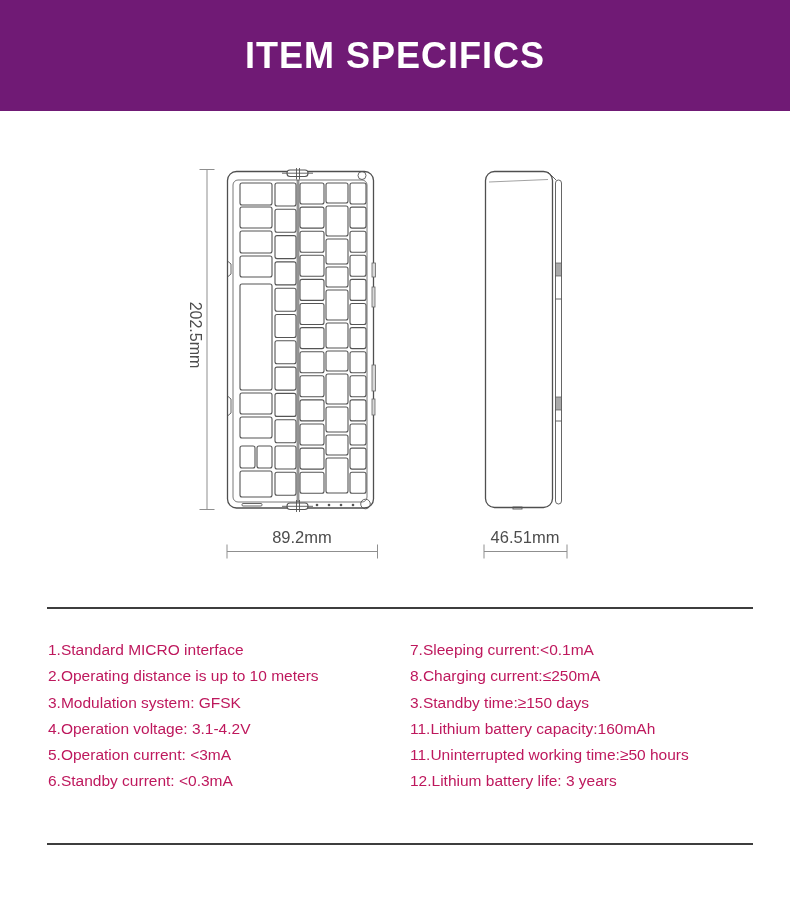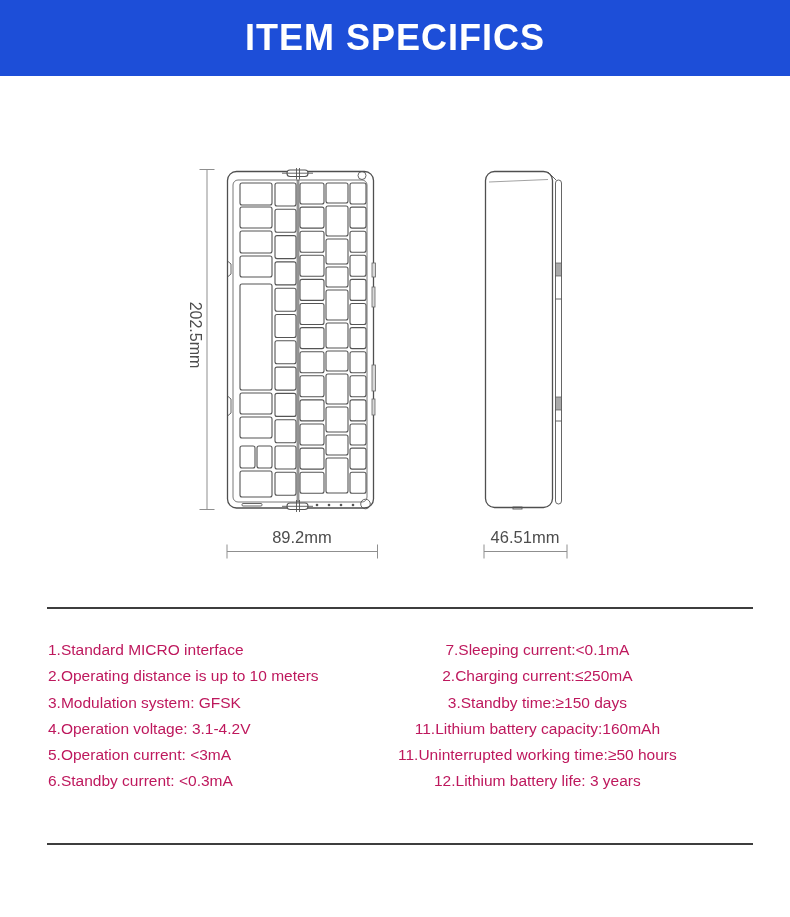--- a/index.html
+++ b/index.html
@@ -1,22 +1,22 @@
 <!DOCTYPE html>
 <html><head>
 <meta charset="utf-8">
 <style>
   html,body{margin:0;padding:0;}
   body{
     width:790px;height:917px;position:relative;overflow:hidden;
     background:#ffffff;font-family:"Liberation Sans",sans-serif;
   }
   .header{
-    position:absolute;left:0;top:0;width:790px;height:76px;
-    background:#1d4ed8;display:flex;align-items:center;justify-content:center;
+    position:absolute;left:0;top:0;width:790px;height:111px;
+    background:#701a75;display:flex;align-items:center;justify-content:center;
   }
   .header .title{
     color:#ffffff;font-size:36px;font-weight:bold;letter-spacing:1px;
     font-family:"Liberation Sans",sans-serif;
   }
   .figure{position:absolute;left:0;top:130px;width:790px;height:470px;}
   
   .case{fill:#ffffff;stroke:#4f4f4f;stroke-width:1.3;}
   .inner{fill:none;stroke:#6a6a6a;stroke-width:0.9;}
   .key{fill:#ffffff;stroke:#555555;stroke-width:1.1;}
@@ -29,21 +29,21 @@
   .dim text{fill:#4d4d4d;font-family:"Liberation Sans",sans-serif;font-size:16.5px;}
   .dim text.vert{font-size:16px;}
   .rule{position:absolute;left:47px;width:706px;height:2px;background:#3d3d3d;}
   .rule.top{top:607px;}
   .rule.bottom{top:843px;}
   .speccol{
     position:absolute;top:637px;color:#be185d;font-size:15.5px;
     font-family:"Liberation Sans",sans-serif;
   }
   .speccol.left{left:48px;}
-  .speccol.right{left:398px;text-align:center;}
+  .speccol.right{left:410px;}
   .speccol .item{height:26.3px;line-height:26.3px;white-space:nowrap;}
 </style>
 </head>
 <body>
 
 <div class="header">
   <div class="title">ITEM SPECIFICS</div>
 </div>
 
 <svg class="figure" viewBox="0 0 790 470" width="790" height="470" xmlns="http://www.w3.org/2000/svg">
@@ -195,20 +195,20 @@
   <div class="item">1.Standard MICRO interface</div>
   <div class="item">2.Operating distance is up to 10 meters</div>
   <div class="item">3.Modulation system: GFSK</div>
   <div class="item">4.Operation voltage: 3.1-4.2V</div>
   <div class="item">5.Operation current: &lt;3mA</div>
   <div class="item">6.Standby current: &lt;0.3mA</div>
 </div>
 
 <div class="speccol right">
   <div class="item">7.Sleeping current:&lt;0.1mA</div>
-  <div class="item">2.Charging current:≤250mA</div>
+  <div class="item">8.Charging current:≤250mA</div>
   <div class="item">3.Standby time:≥150 days</div>
   <div class="item">11.Lithium battery capacity:160mAh</div>
   <div class="item">11.Uninterrupted working time:≥50 hours</div>
   <div class="item">12.Lithium battery life: 3 years</div>
 </div>
 
 <div class="rule bottom"></div>
 
 </body></html>

